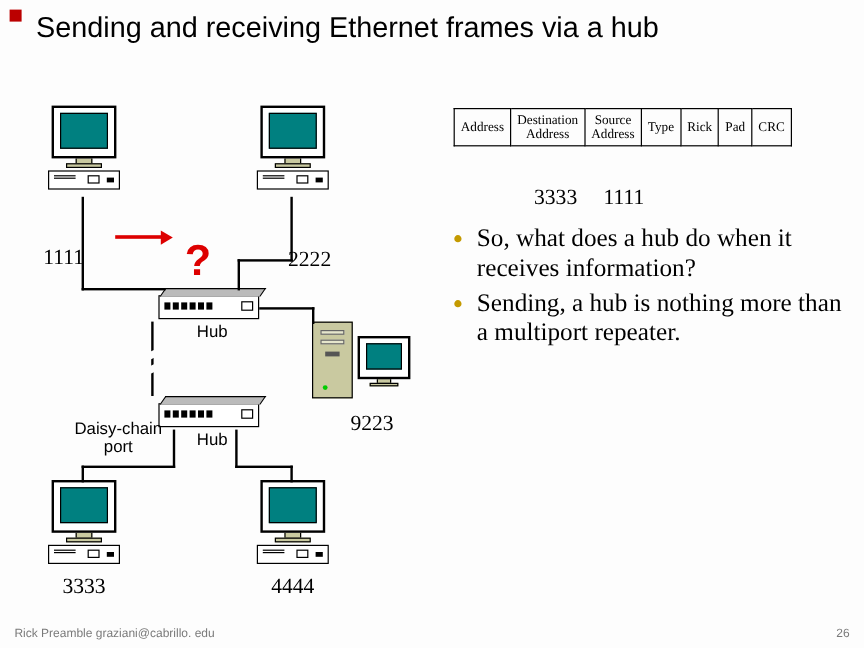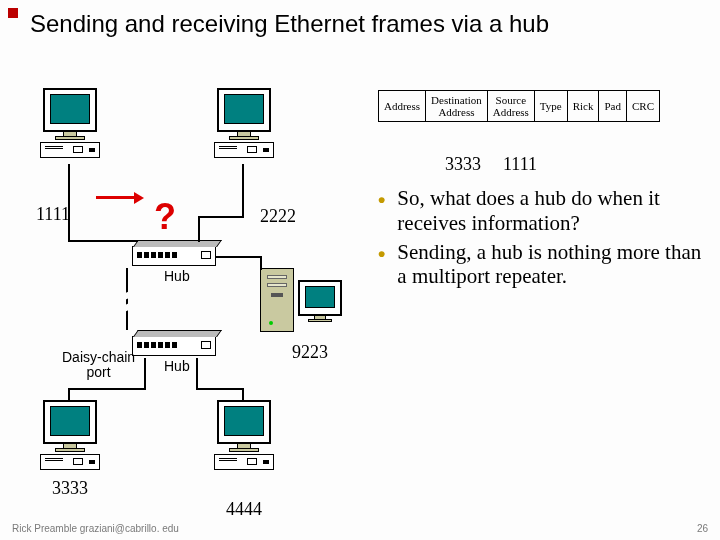--- a/index.html
+++ b/index.html
@@ -113,21 +113,21 @@
         <div class="screen"></div>
       </div>
       <div class="stand"></div>
       <div class="base"></div>
     <div class="box">
         <div class="slots"></div>
         <div class="dot1"></div>
         <div class="dot2"></div>
       </div>
   </div>
-  <div class="pc-lbl" style="top:118px; left:244px;">2222</div>
+  <div class="pc-lbl" style="top:118px; left:224px;">2222</div>
 
   <div class="arrow" style="top:108px; left:80px;">
     <div class="arrow-line" style="width:40px; top:0; left:0;"></div>
     <div class="arrow-head" style="left:38px; top:-4px;"></div>
   </div>
   <div class="q" style="top:108px; left:138px;">?</div>
 
   <div class="hub" style="top:158px; left:116px;">
     <div class="hub-top"></div>
     <div class="ports">
@@ -191,21 +191,21 @@
         <div class="screen"></div>
       </div>
       <div class="stand"></div>
       <div class="base"></div>
     <div class="box">
         <div class="slots"></div>
         <div class="dot1"></div>
         <div class="dot2"></div>
       </div>
   </div>
-  <div class="pc-lbl" style="top:411px; left:210px;">4444</div>
+  <div class="pc-lbl" style="top:390px; left:210px;">4444</div>
 
   <div class="wire" style="top:76px; left:52px; width:2px; height:78px;"></div>
   <div class="wire" style="top:152px; left:52px; width:70px; height:2px;"></div>
   <div class="wire" style="top:76px; left:226px; width:2px; height:54px;"></div>
   <div class="wire" style="top:128px; left:182px; width:46px; height:2px;"></div>
   <div class="wire" style="top:128px; left:182px; width:2px; height:26px;"></div>
 
   <div class="wire" style="top:180px; left:110px; width:2px; height:62px;"></div>
   <div class="dash-gap" style="top:206px; left:102px;"></div>
   <div class="dash-gap" style="top:216px; left:106px;"></div>

